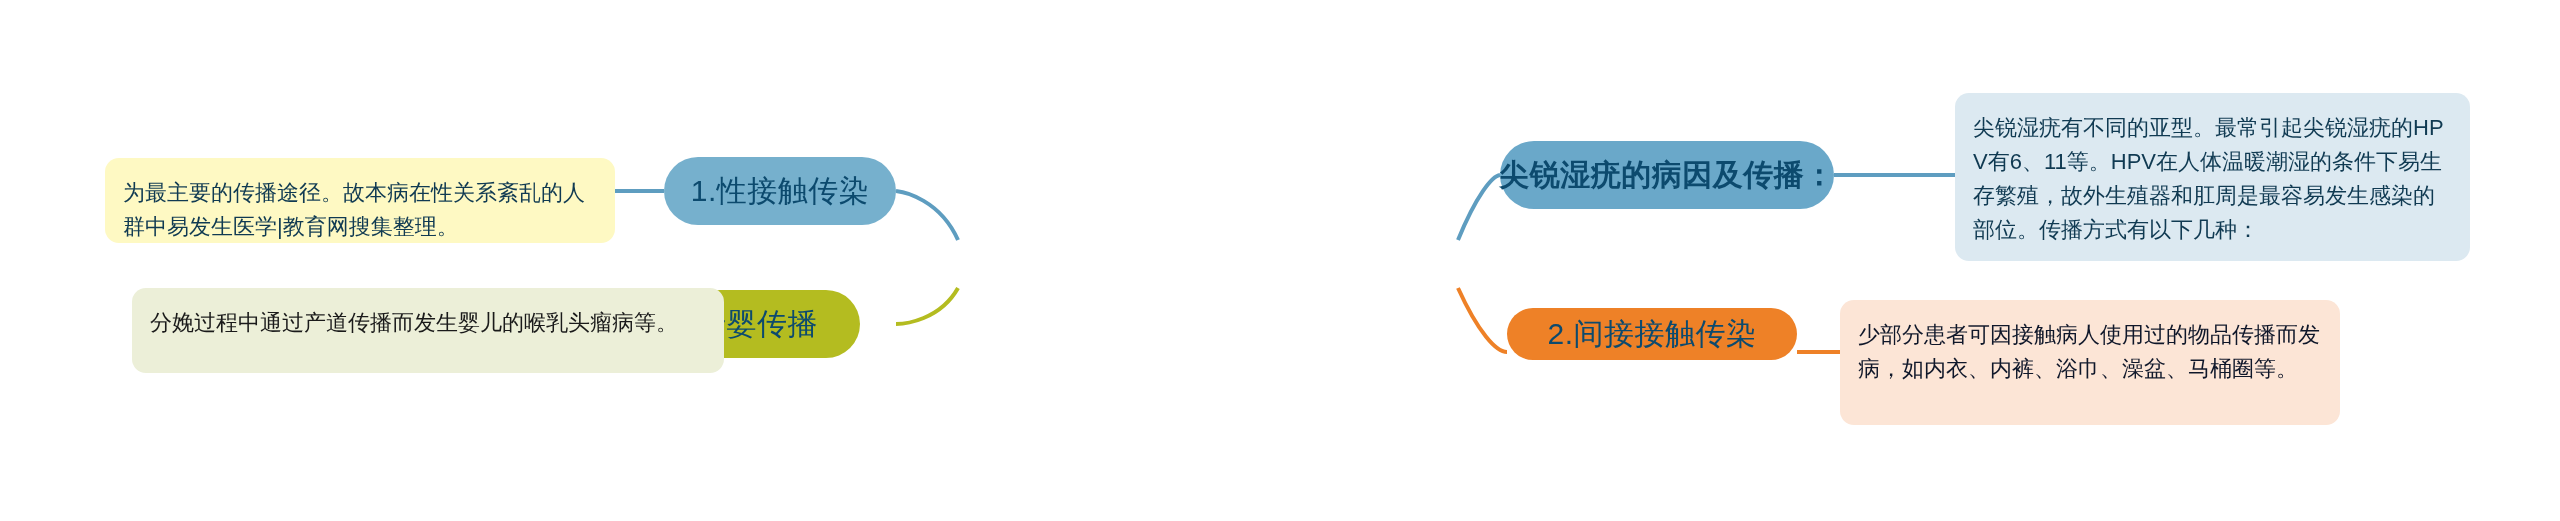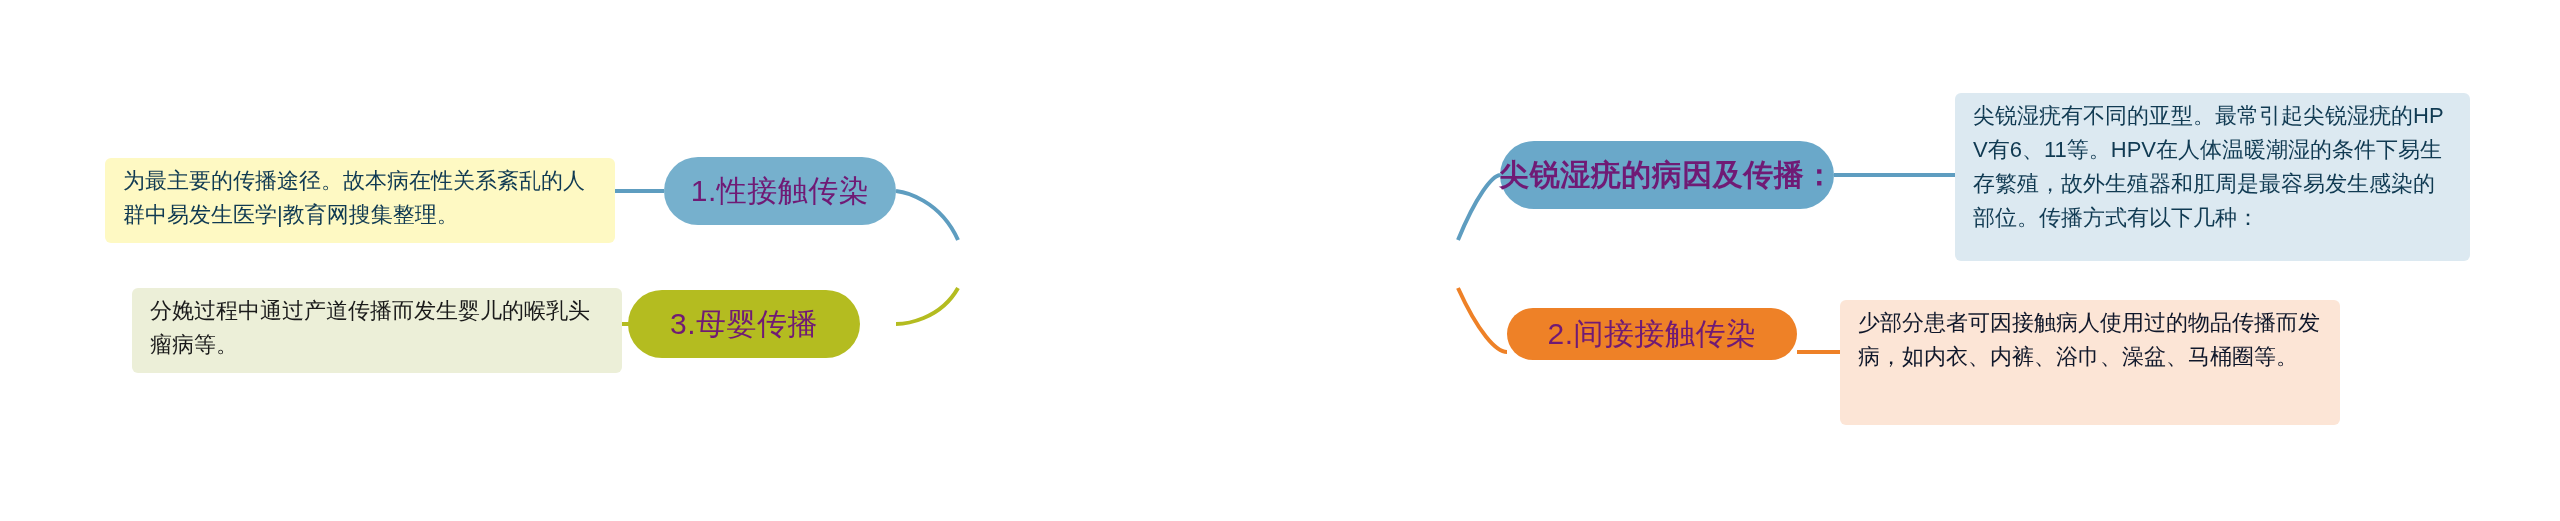--- a/index.html
+++ b/index.html
@@ -11,21 +11,21 @@
   }
   #canvas{position:relative;width:2560px;height:521px;}
   #links{position:absolute;left:0;top:0;width:2560px;height:521px;pointer-events:none;}
 
   .node{
     position:absolute;
     display:flex;align-items:center;justify-content:center;
     box-sizing:border-box;
     text-align:center;
     white-space:nowrap;
-    color:#701a75;
+    color:#0c4a6e;
   }
 
   
   .node-center{
     left:952px;top:216px;width:512px;height:94px;
     border-radius:47px;
     background:#efefe6;
     font-size:40px;
     letter-spacing:1px;
     color:#2b2b2b;
@@ -39,31 +39,31 @@
   }
   .node-sex      { left:664px;  top:157px; width:232px; height:68px; background:#76b0cd; }
   .node-mother   { left:628px;  top:290px; width:232px; height:68px; background:#b4bc20; }
   .node-cause    { left:1500px; top:141px; width:334px; height:68px; background:#6aa8c9;font-weight:bold; }
   .node-indirect { left:1507px; top:308px; width:290px; height:52px; background:#ee8127; }
 
   
   .panel{
     position:absolute;
     box-sizing:border-box;
-    border-radius:6px;
-    padding:6px 18px;
+    border-radius:14px;
+    padding:18px 18px;
     font-size:22px;
     line-height:34px;
     color:#103a52;
     text-align:left;
     white-space:pre-wrap;
     word-break:break-all;
   }
   .panel-sex      { left:105px;  top:158px; width:510px; height:85px;  background:#fef9c3; }
-  .panel-mother   { left:132px;  top:288px; width:490px; height:85px;  background:#ecefd8; color:#1a1a1a; }
+  .panel-mother   { left:132px;  top:288px; width:592px; height:85px;  background:#ecefd8; color:#1a1a1a; }
   .panel-cause    { left:1955px; top:93px;  width:515px; height:168px; background:#dce9f1; }
   .panel-indirect { left:1840px; top:300px; width:500px; height:125px; background:#fce5d6; color:#0f172a; }
 </style>
 </head>
 <body>
 
 <div id="canvas">
 
   <svg id="links" viewBox="0 0 2560 521" width="2560" height="521" xmlns="http://www.w3.org/2000/svg">
 

